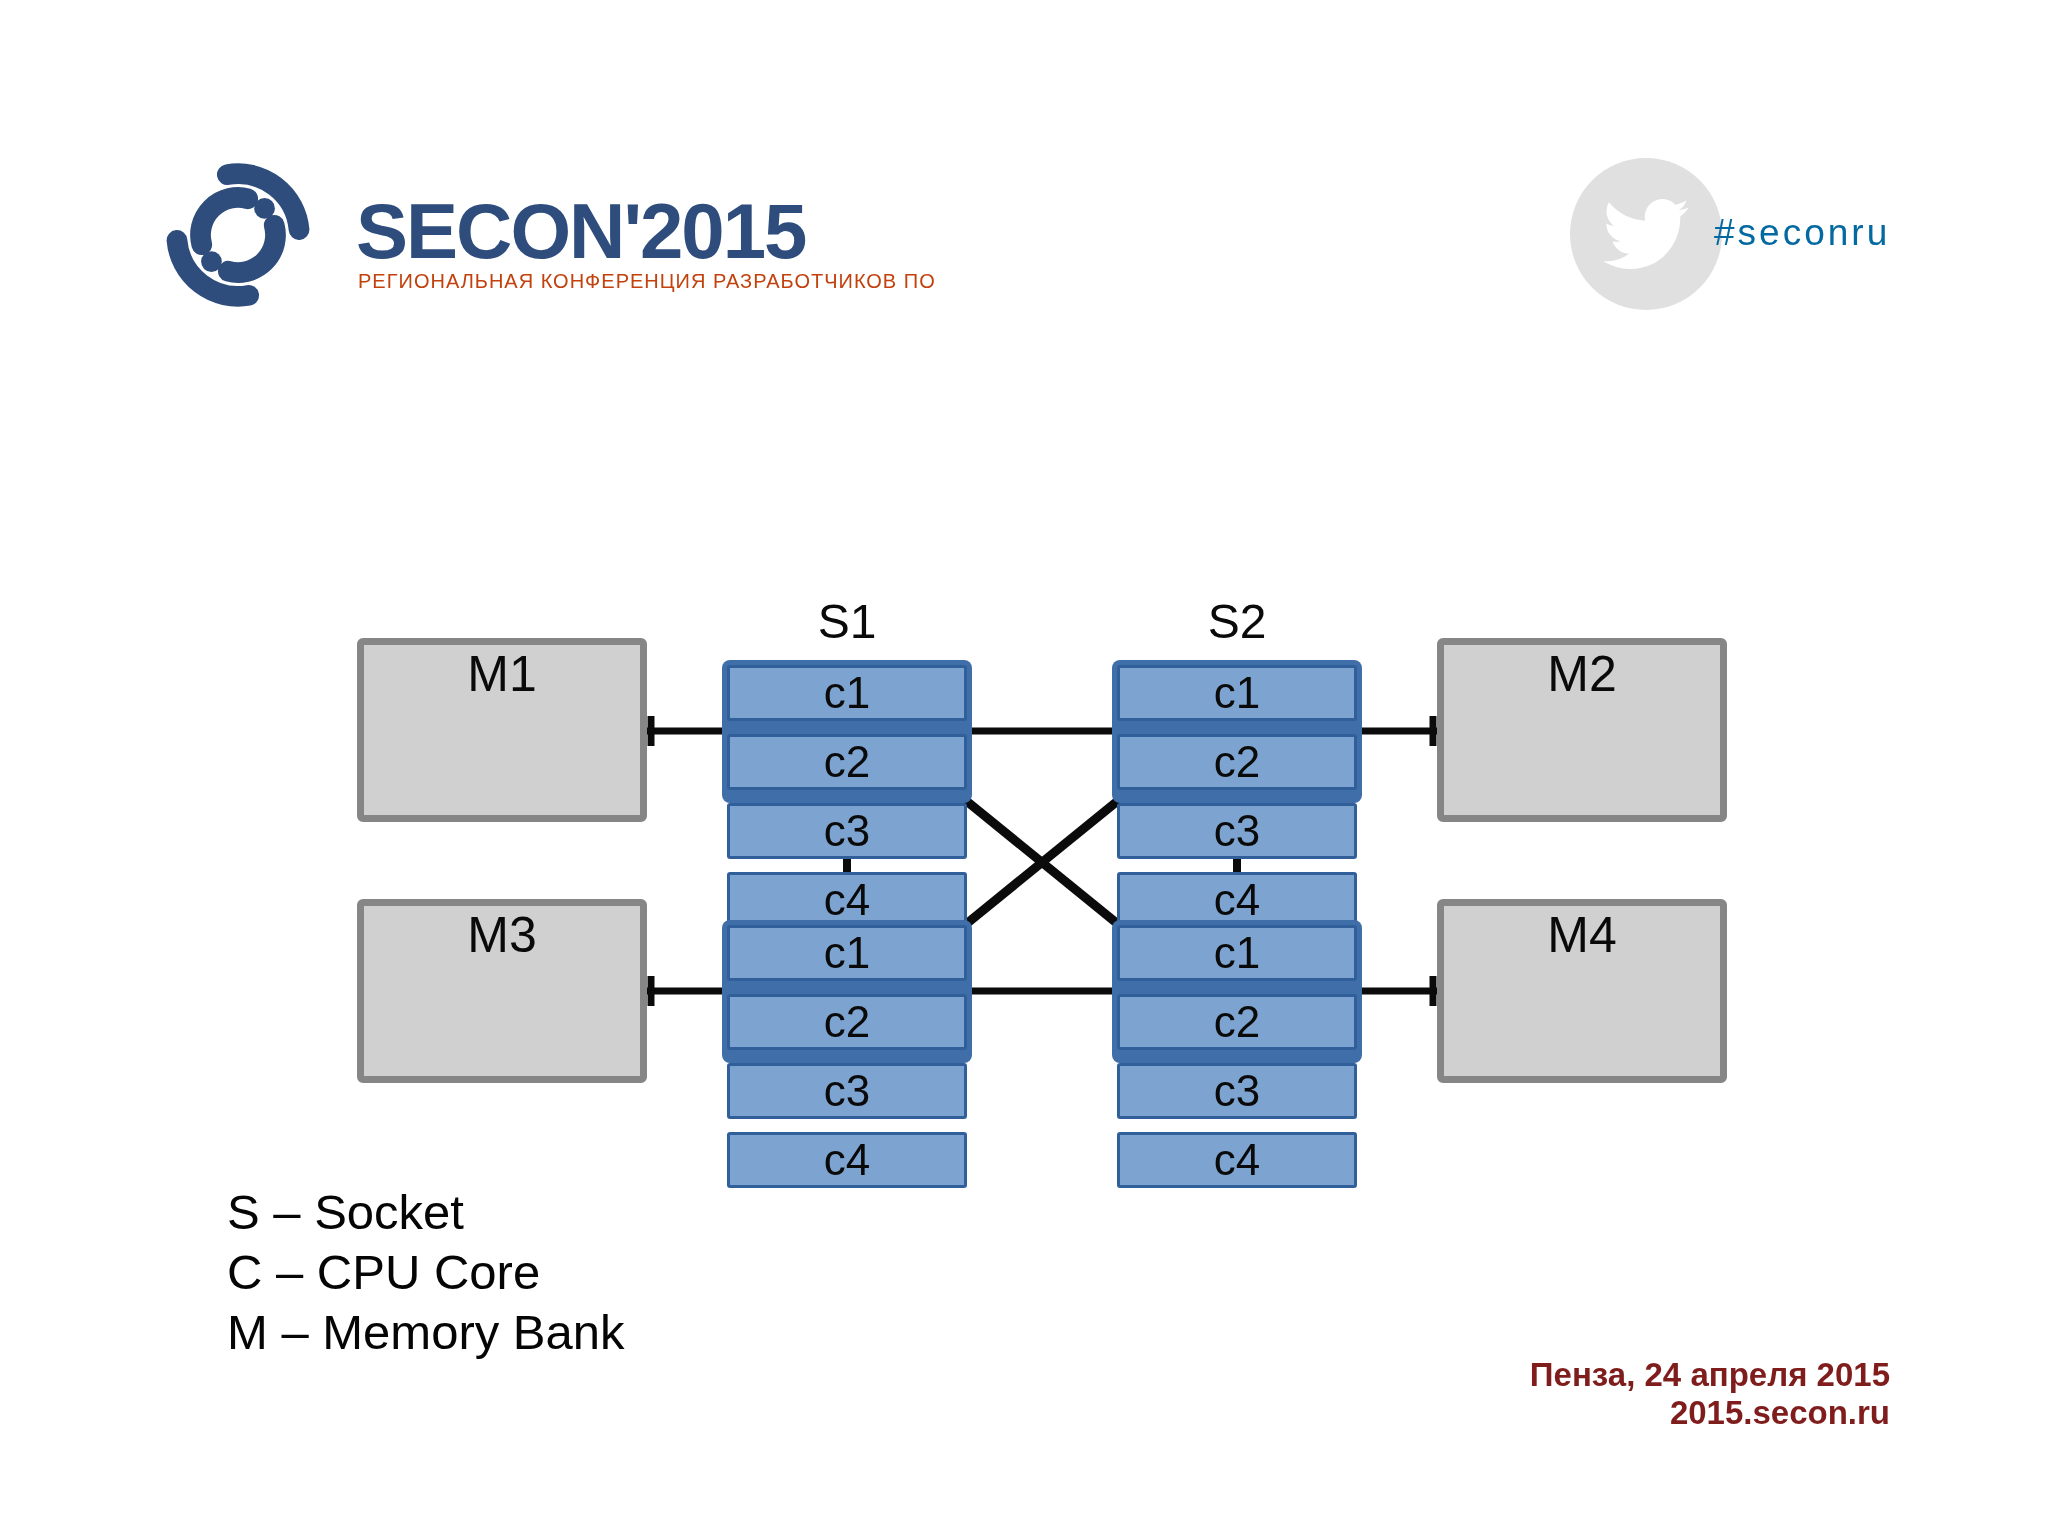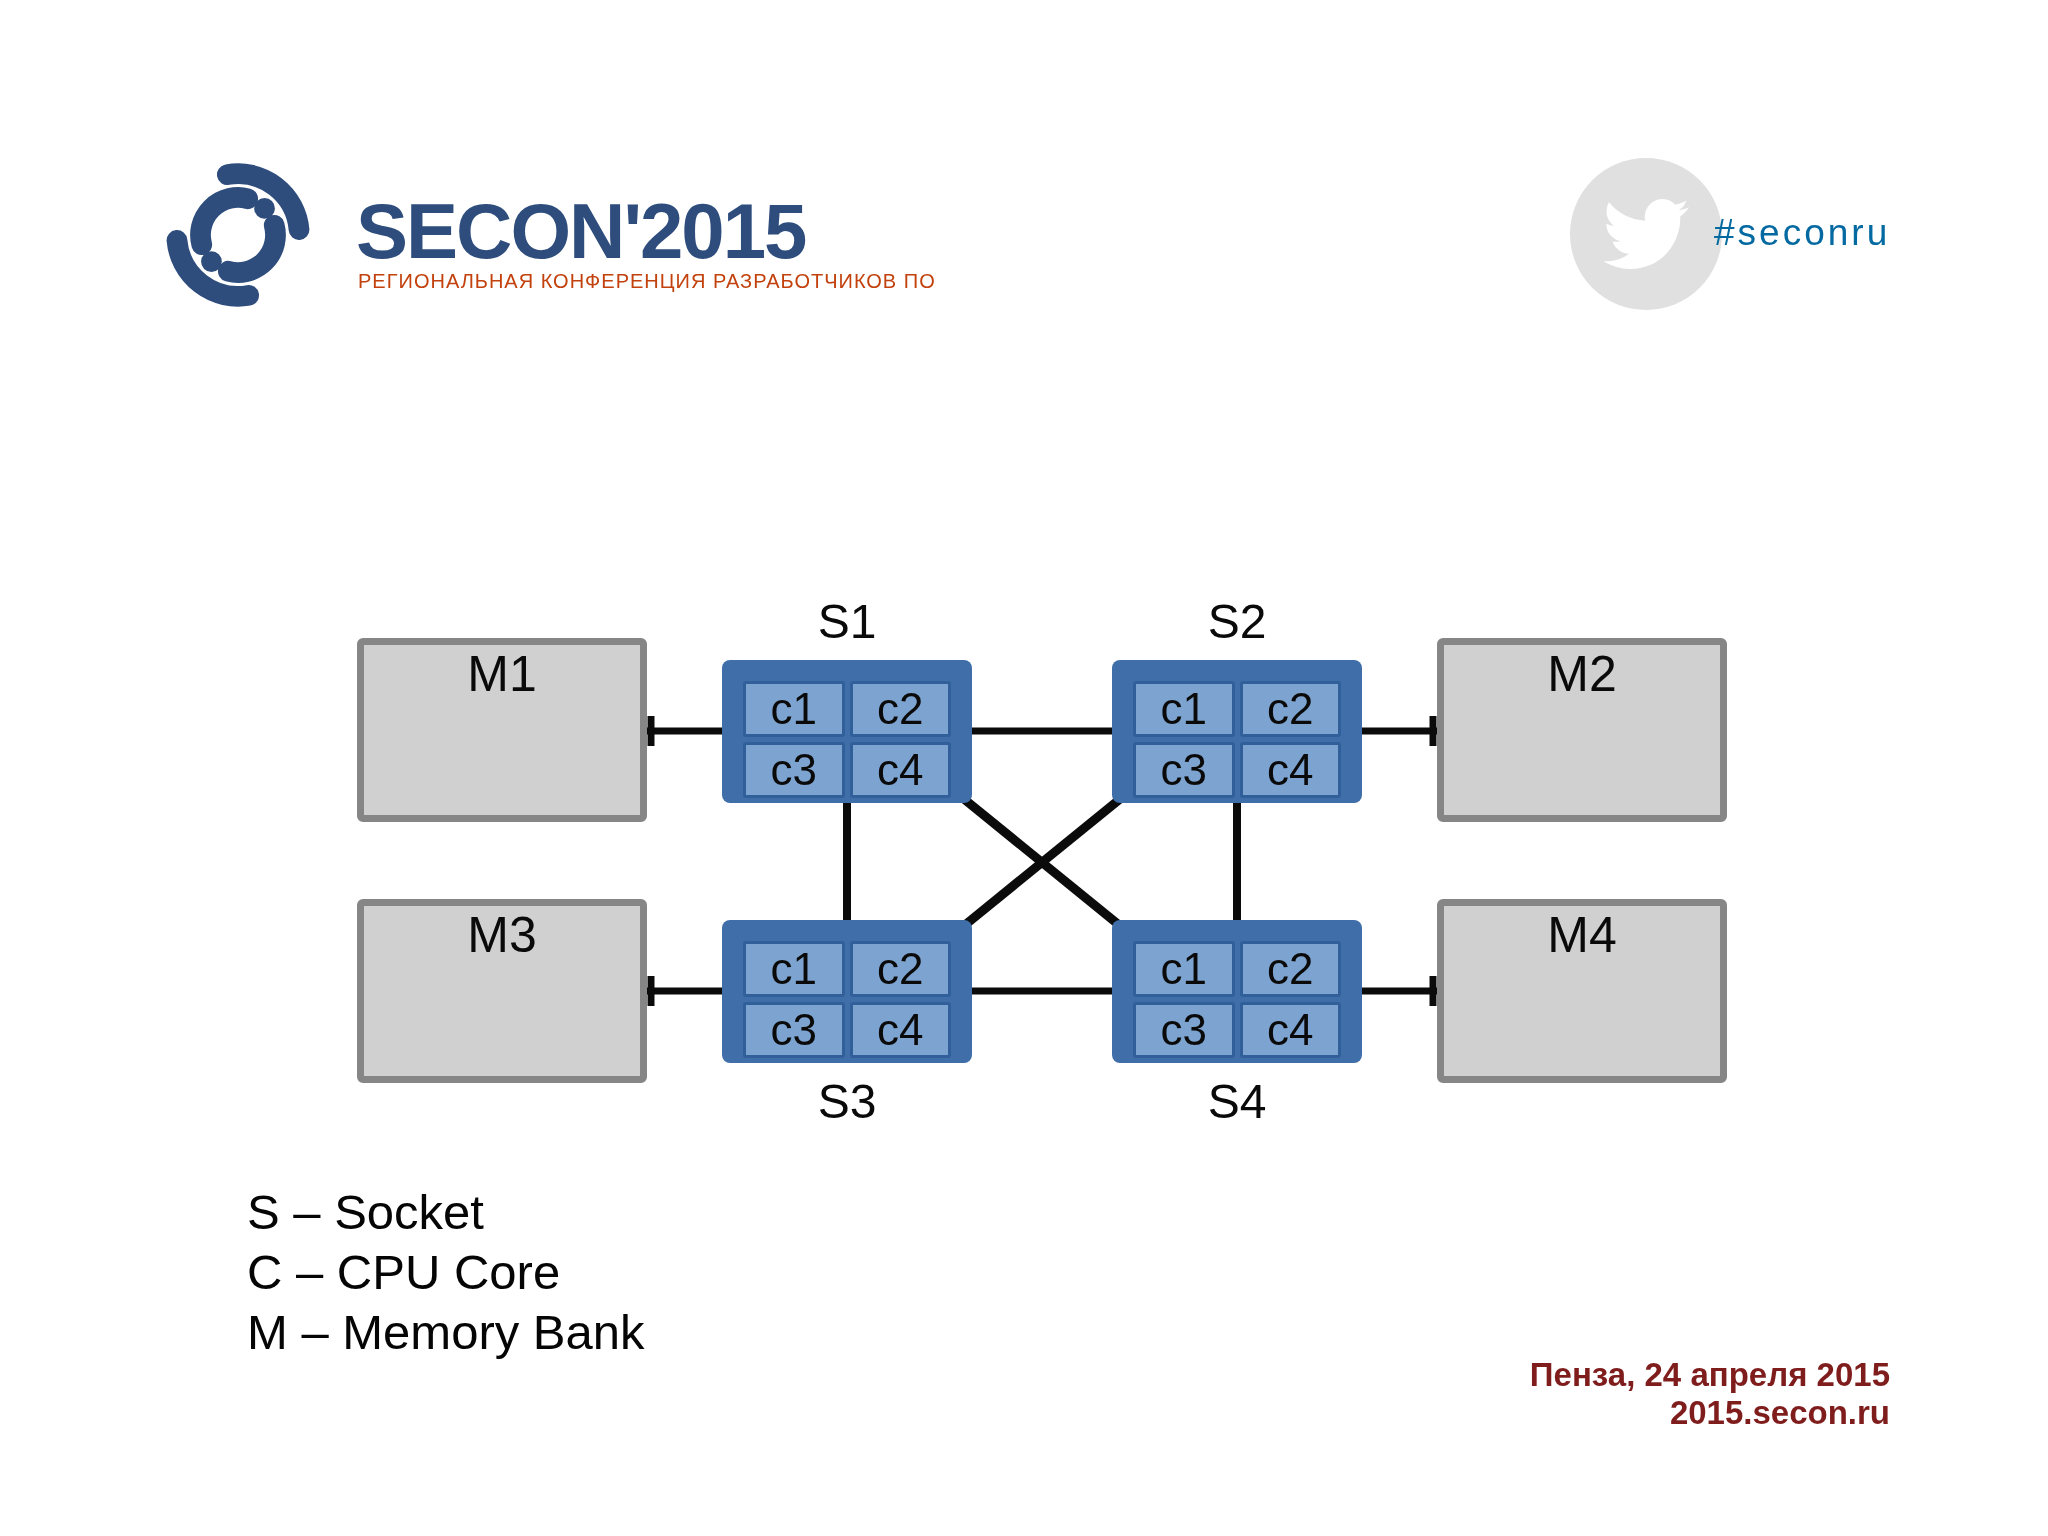--- a/index.html
+++ b/index.html
@@ -51,22 +51,22 @@
     display:flex;align-items:flex-start;justify-content:center;
     font-size:50px;color:#0a0a0a;
   }
   .mem-m1{left:357px;top:638px;}
   .mem-m2{left:1437px;top:638px;}
   .mem-m3{left:357px;top:899px;}
   .mem-m4{left:1437px;top:899px;}
   .socket{
     position:absolute;width:250px;height:143px;box-sizing:border-box;
     background:var(--socket_frame,#3f6ea9);
-    border-radius:8px;padding:21px;
-    display:grid;grid-template-columns:1fr 1fr;grid-template-rows:1fr 1fr;gap:5px;
+    border-radius:8px;padding:5px;
+    display:grid;grid-template-columns:1fr;grid-template-rows:1fr 1fr;gap:13px;
   }
   .sock-s1{left:722px;top:660px;}
   .sock-s2{left:1112px;top:660px;}
   .sock-s3{left:722px;top:920px;}
   .sock-s4{left:1112px;top:920px;}
   .core{
     background:var(--core_fill,#7da4d0);
     border:3px solid var(--core_border,#315f99);
     border-radius:3px;
     display:flex;align-items:center;justify-content:center;
@@ -76,21 +76,21 @@
     position:absolute;width:250px;height:52px;
     text-align:center;font-size:48px;color:#0a0a0a;line-height:52px;
   }
   .lbl-s1{left:722px;top:596px;}
   .lbl-s2{left:1112px;top:596px;}
   .lbl-s3{left:722px;top:1076px;}
   .lbl-s4{left:1112px;top:1076px;}
   
   .legend{
     position:absolute;left:227px;top:1182px;
-    font-size:49px;line-height:60px;color:#050505;margin-left:20px;
+    font-size:49px;line-height:60px;color:#050505;
   }
   
   .footer{
     position:absolute;right:158px;top:1356px;
     text-align:right;font-size:33px;line-height:38px;
     color:#7f1d1d;font-weight:700;
   }
 </style>
 </head>
 <body>

